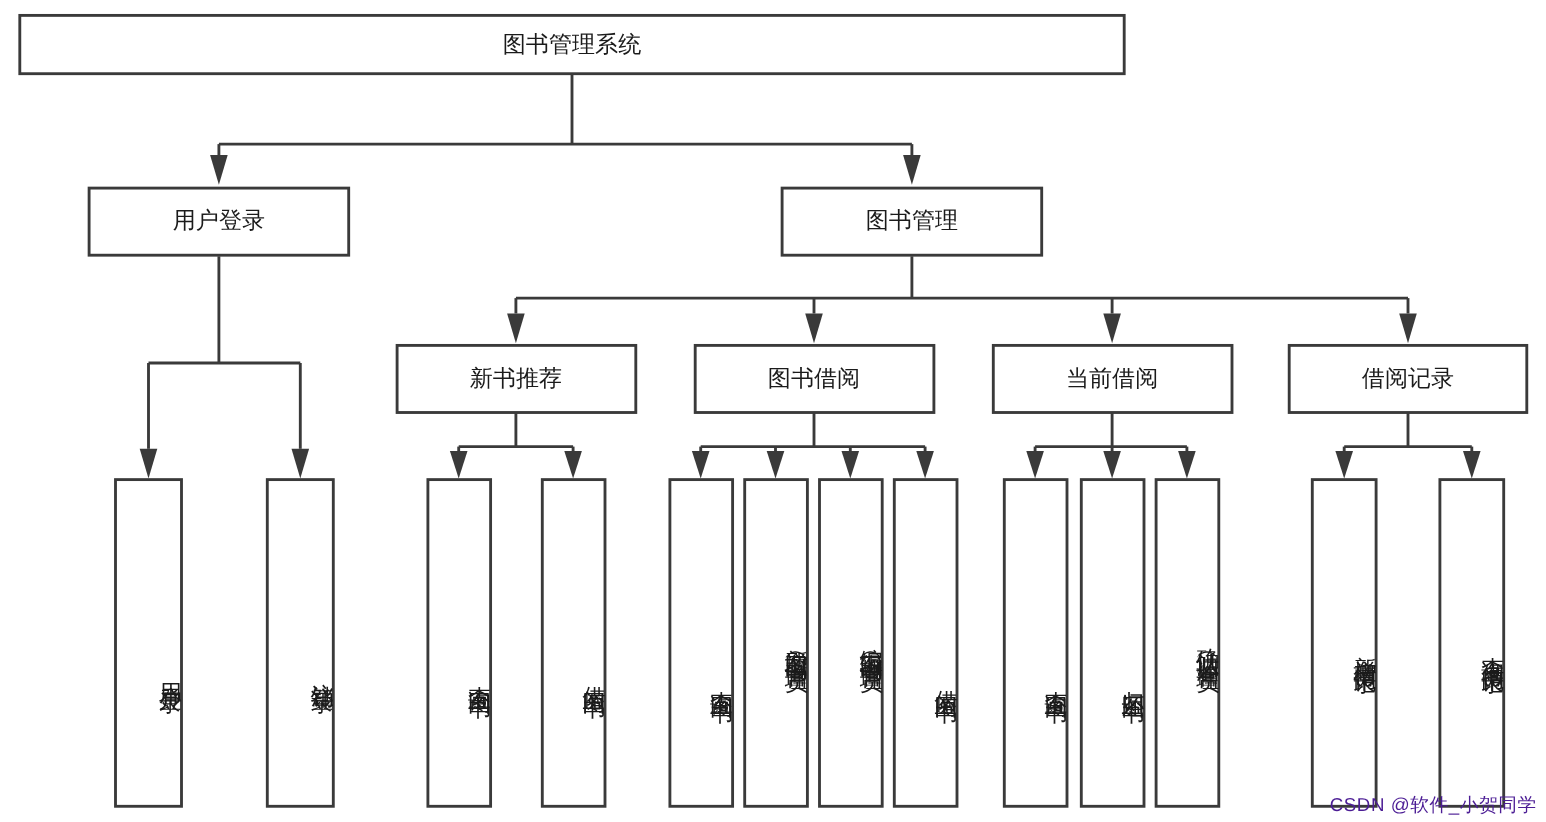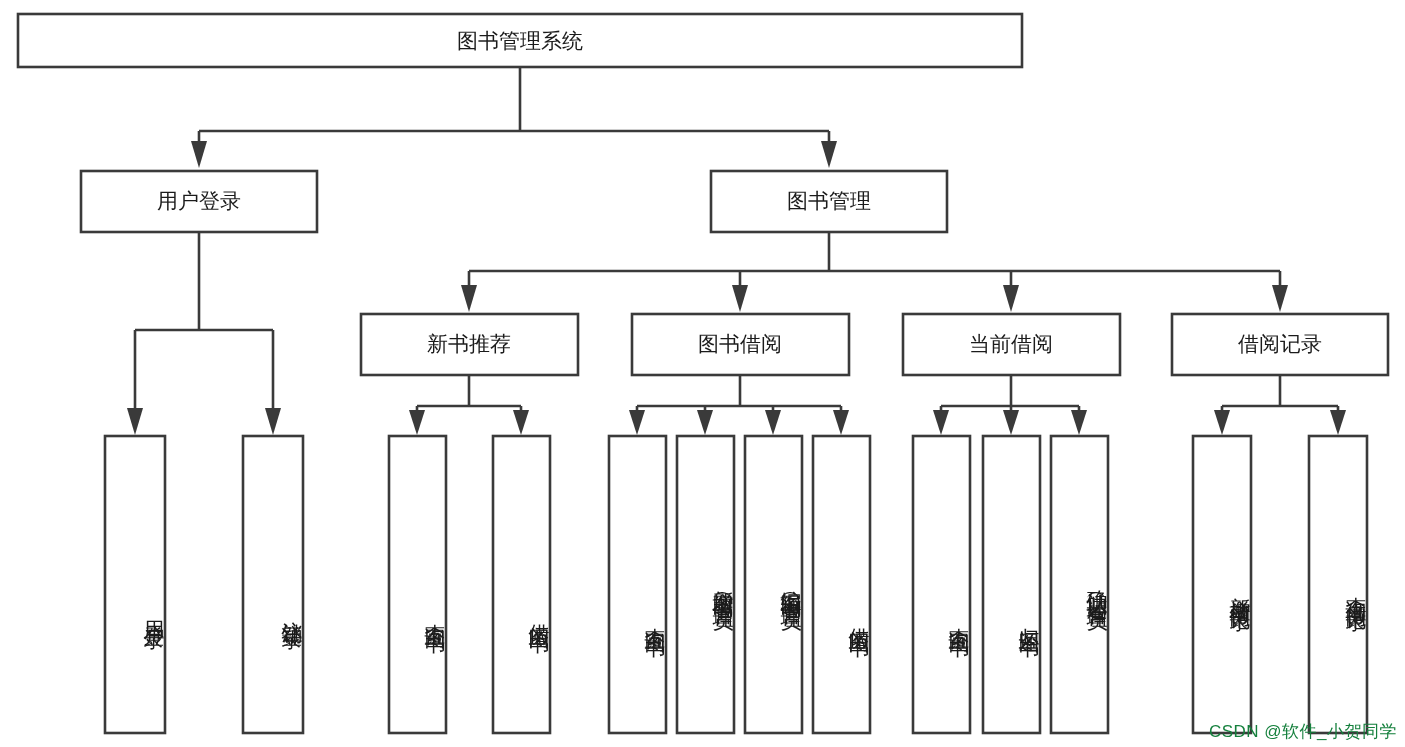--- a/index.html
+++ b/index.html
@@ -61,21 +61,21 @@
     align-items: flex-start;
     justify-content: center;
     pointer-events: none;
   }
   .watermark {
     position: absolute;
     right: 8px;
     bottom: 4px;
     font-family: "Liberation Sans", "DejaVu Sans", sans-serif;
     font-size: 17px;
-    color: #15803d;
+    color: #4c1d95;
     white-space: nowrap;
     letter-spacing: 0.5px;
   }
 </style>
 </head>
 <body>
 
 <div id="diagram-root">
 
   <svg class="chart-canvas" viewBox="0 0 1405 747">

